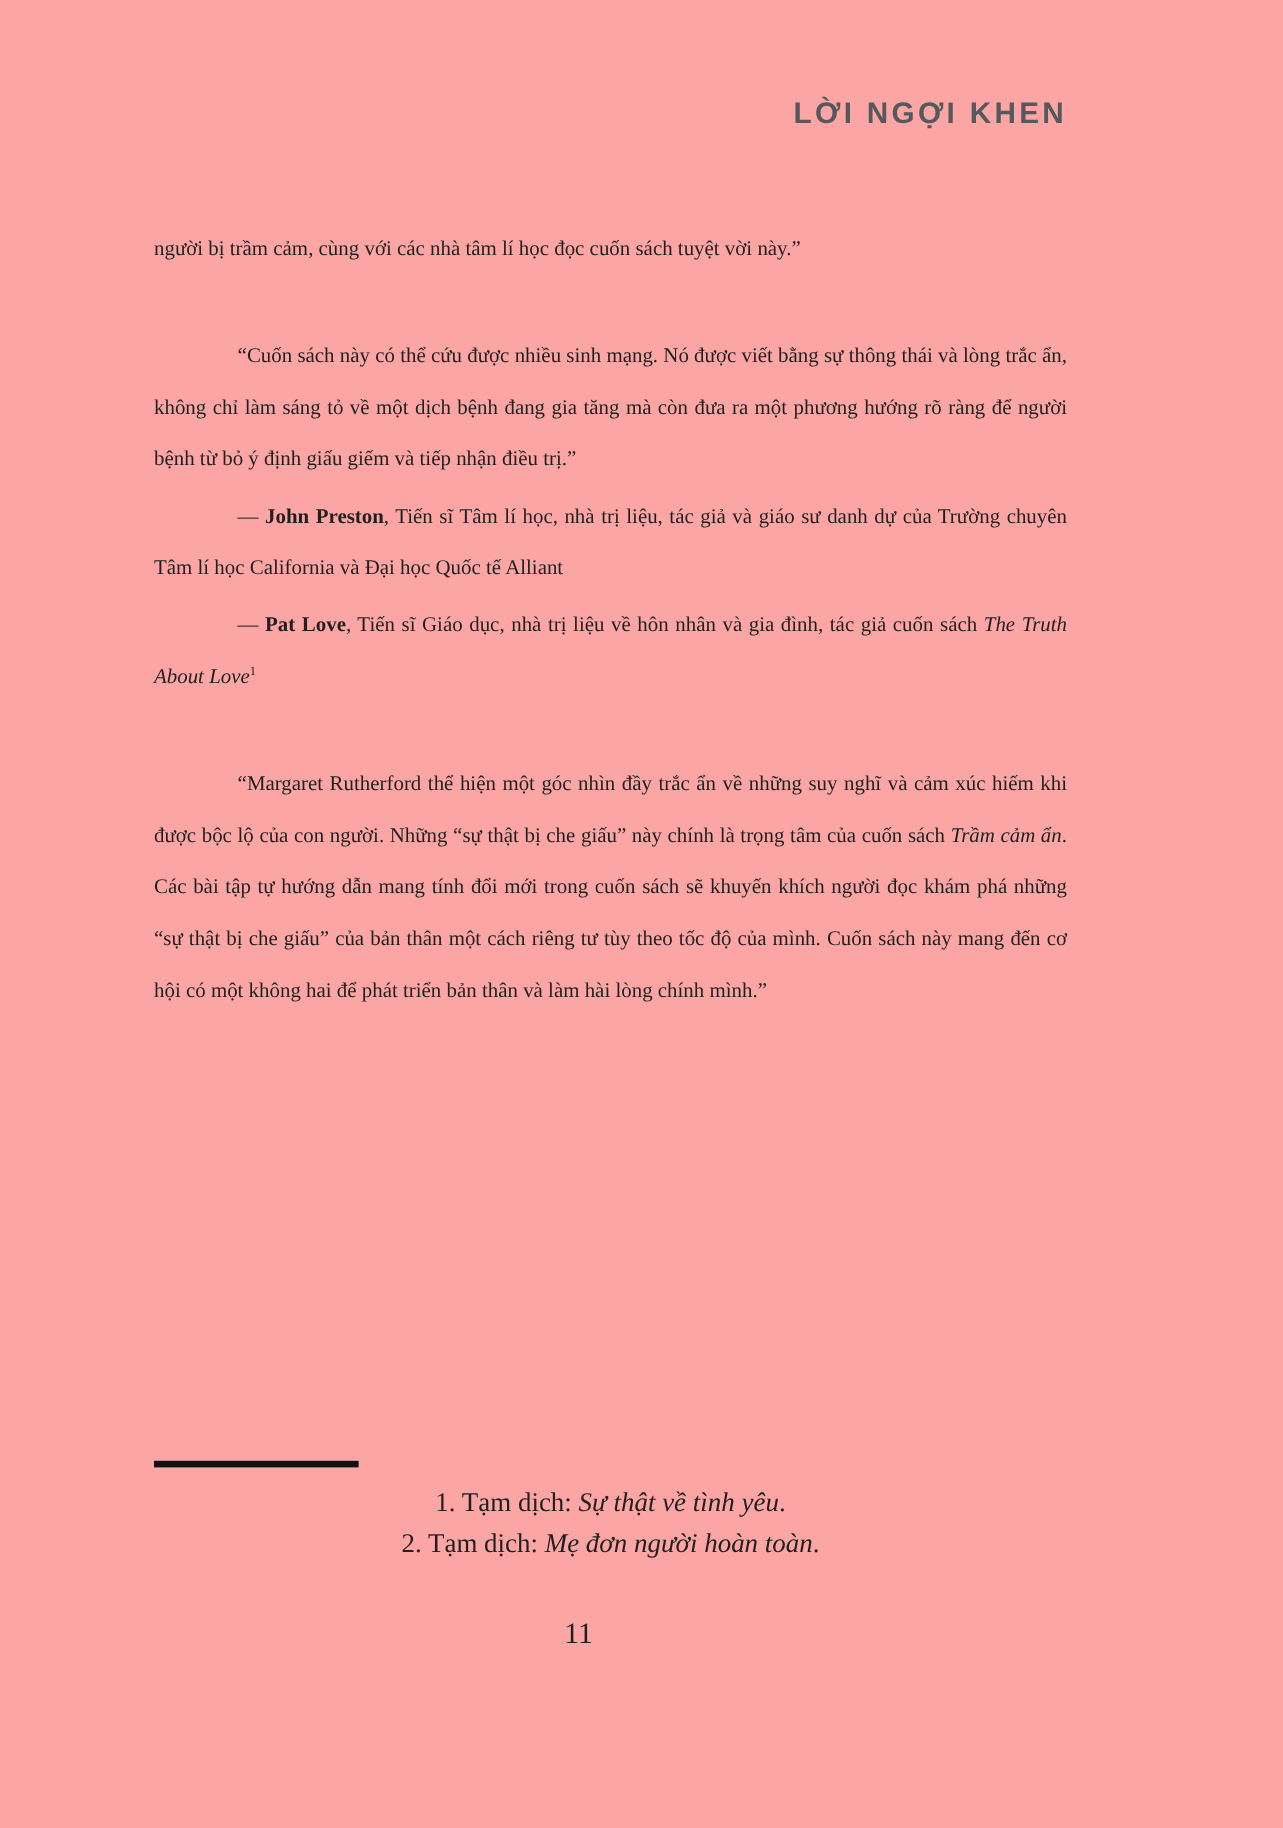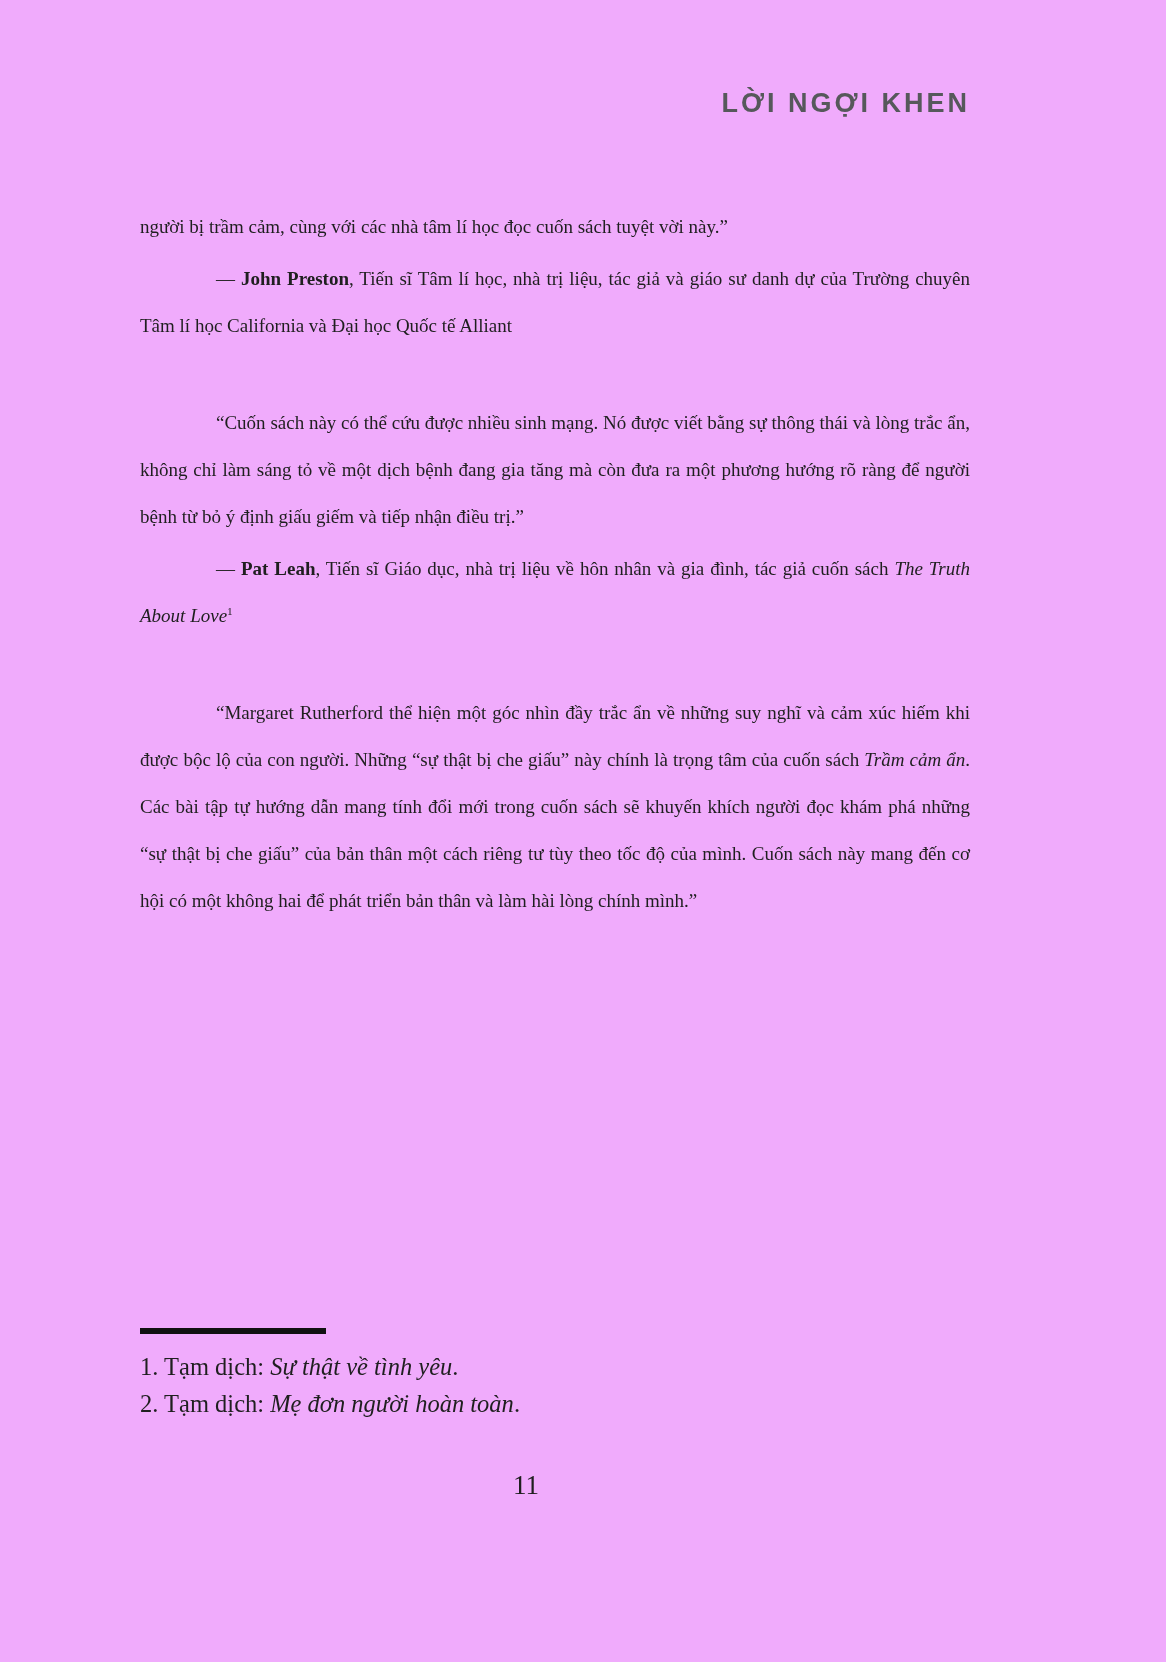--- a/index.html
+++ b/index.html
@@ -5,21 +5,21 @@
   html, body {
     margin: 0;
     padding: 0;
     background: #ffffff;
   }
   .page {
     position: relative;
     width: 1166px;
     height: 1662px;
     box-sizing: border-box;
-    background: #f0abfc;
+    background: #fca5a5;
     color: #1f1f1f;
     font-family: "Liberation Serif", "DejaVu Serif", serif;
     padding: 88px 196px 0 140px;
     overflow: hidden;
   }
   .running-head {
     text-align: right;
     font-family: "Liberation Sans", "DejaVu Sans", sans-serif;
     font-weight: 700;
     font-size: 27px;
@@ -57,44 +57,44 @@
   .fn-rule {
     width: 186px;
     height: 6px;
     background: #111111;
     margin-bottom: 14px;
   }
   .footnote {
     margin: 0;
     font-size: 24.5px;
     line-height: 37px;
-    text-align: left;
+    text-align: center;
   }
   .page-number {
     position: absolute;
     left: 0;
     top: 1470px;
     width: 1052px;
     text-align: center;
     font-size: 27px;
     color: #1f1f1f;
   }
 </style>
 </head>
 <body>
 
 <div class="page">
 
   <div class="running-head">LỜI NGỢI KHEN</div>
 
   <div class="content">
       <p class="para para--plain"><span>người bị trầm cảm, cùng với các nhà tâm lí học đọc cuốn sách tuyệt vời này.”</span></p>
+      <p class="para para--quote"><span>“Cuốn sách này có thể cứu được nhiều sinh mạng. Nó được viết bằng sự thông thái và lòng trắc ẩn, không chỉ làm sáng tỏ về một dịch bệnh đang gia tăng mà còn đưa ra một phương hướng rõ ràng để người bệnh từ bỏ ý định giấu giếm và tiếp nhận điều trị.”</span></p>
       <p class="para para--attribution"><span>— </span><span class="b">John Preston</span><span>, Tiến sĩ Tâm lí học, nhà trị liệu, tác giả và giáo sư danh dự của Trường chuyên Tâm lí học California và Đại học Quốc tế Alliant</span></p>
-      <p class="para para--quote"><span>“Cuốn sách này có thể cứu được nhiều sinh mạng. Nó được viết bằng sự thông thái và lòng trắc ẩn, không chỉ làm sáng tỏ về một dịch bệnh đang gia tăng mà còn đưa ra một phương hướng rõ ràng để người bệnh từ bỏ ý định giấu giếm và tiếp nhận điều trị.”</span></p>
-      <p class="para para--attribution"><span>— </span><span class="b">Pat Leah</span><span>, Tiến sĩ Giáo dục, nhà trị liệu về hôn nhân và gia đình, tác giả cuốn sách </span><span class="i">The Truth About Love</span><sup>1</sup></p>
+      <p class="para para--attribution"><span>— </span><span class="b">Pat Love</span><span>, Tiến sĩ Giáo dục, nhà trị liệu về hôn nhân và gia đình, tác giả cuốn sách </span><span class="i">The Truth About Love</span><sup>1</sup></p>
       <p class="para para--quote"><span>“Margaret Rutherford thể hiện một góc nhìn đầy trắc ẩn về những suy nghĩ và cảm xúc hiếm khi được bộc lộ của con người. Những “sự thật bị che giấu” này chính là trọng tâm của cuốn sách </span><span class="i">Trầm cảm ẩn</span><span>. Các bài tập tự hướng dẫn mang tính đổi mới trong cuốn sách sẽ khuyến khích người đọc khám phá những “sự thật bị che giấu” của bản thân một cách riêng tư tùy theo tốc độ của mình. Cuốn sách này mang đến cơ hội có một không hai để phát triển bản thân và làm hài lòng chính mình.”</span></p>
     </div>
 
   <div class="footnotes">
     <div class="fn-rule"></div>
     <div>
         <p class="footnote"><span>1. Tạm dịch: </span><span class="i">Sự thật về tình yêu</span><span>.</span></p>
         <p class="footnote"><span>2. Tạm dịch: </span><span class="i">Mẹ đơn người hoàn toàn</span><span>.</span></p>
       </div>
   </div>

